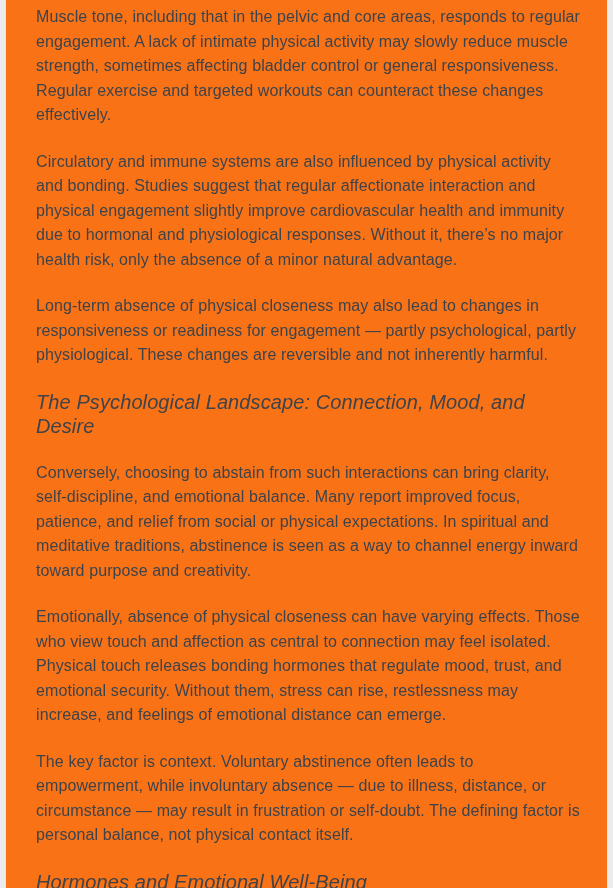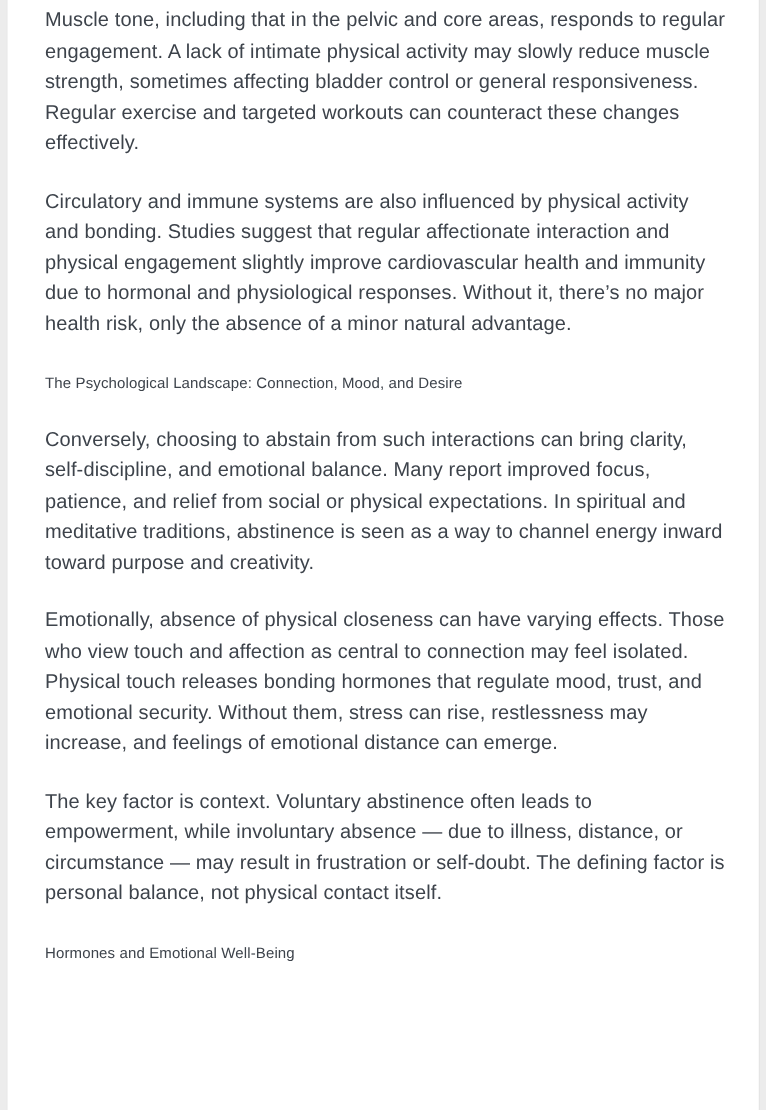--- a/index.html
+++ b/index.html
@@ -11,45 +11,47 @@
     height: 888px;
     overflow: hidden;
     background: #ececec; 
     font-family: "Liberation Sans", "DejaVu Sans", sans-serif;
   }
   .content-panel {
     box-sizing: border-box;
     margin: 0 5px;
     width: 603px;
     height: 888px;
-    background: #ffffff;
+    background: #f97316;
     border-left: 1px solid #e5e5e5;
     border-right: 1px solid #e5e5e5;
     padding: 5px 26px 0 30px;
     overflow: hidden;
   }
   .doc-block {
     margin: 0 0 22px 0;
     font-size: 16px;
     line-height: 24.5px;
     font-weight: 400;
     color: #3d434b;
     letter-spacing: 0.1px;
     max-width: 546px;
   }
   h3.doc-block {
     
-    font-size: 12px;
+    font-size: 20px;
     font-weight: 400;
+    font-style: italic;
   }
 </style>
 </head>
 <body>
 
 <div class="content-panel">
   <p class="doc-block">Muscle tone, including that in the pelvic and core areas, responds to regular engagement. A lack of intimate physical activity may slowly reduce muscle strength, sometimes affecting bladder control or general responsiveness. Regular exercise and targeted workouts can counteract these changes effectively.</p>
   <p class="doc-block">Circulatory and immune systems are also influenced by physical activity and bonding. Studies suggest that regular affectionate interaction and physical engagement slightly improve cardiovascular health and immunity due to hormonal and physiological responses. Without it, there’s no major health risk, only the absence of a minor natural advantage.</p>
+  <p class="doc-block">Long-term absence of physical closeness may also lead to changes in responsiveness or readiness for engagement — partly psychological, partly physiological. These changes are reversible and not inherently harmful.</p>
   <h3 class="doc-block">The Psychological Landscape: Connection, Mood, and Desire</h3>
   <p class="doc-block">Conversely, choosing to abstain from such interactions can bring clarity, self-discipline, and emotional balance. Many report improved focus, patience, and relief from social or physical expectations. In spiritual and meditative traditions, abstinence is seen as a way to channel energy inward toward purpose and creativity.</p>
   <p class="doc-block">Emotionally, absence of physical closeness can have varying effects. Those who view touch and affection as central to connection may feel isolated. Physical touch releases bonding hormones that regulate mood, trust, and emotional security. Without them, stress can rise, restlessness may increase, and feelings of emotional distance can emerge.</p>
   <p class="doc-block">The key factor is context. Voluntary abstinence often leads to empowerment, while involuntary absence — due to illness, distance, or circumstance — may result in frustration or self-doubt. The defining factor is personal balance, not physical contact itself.</p>
   <h3 class="doc-block">Hormones and Emotional Well-Being</h3>
 </div>
 
 </body></html>

